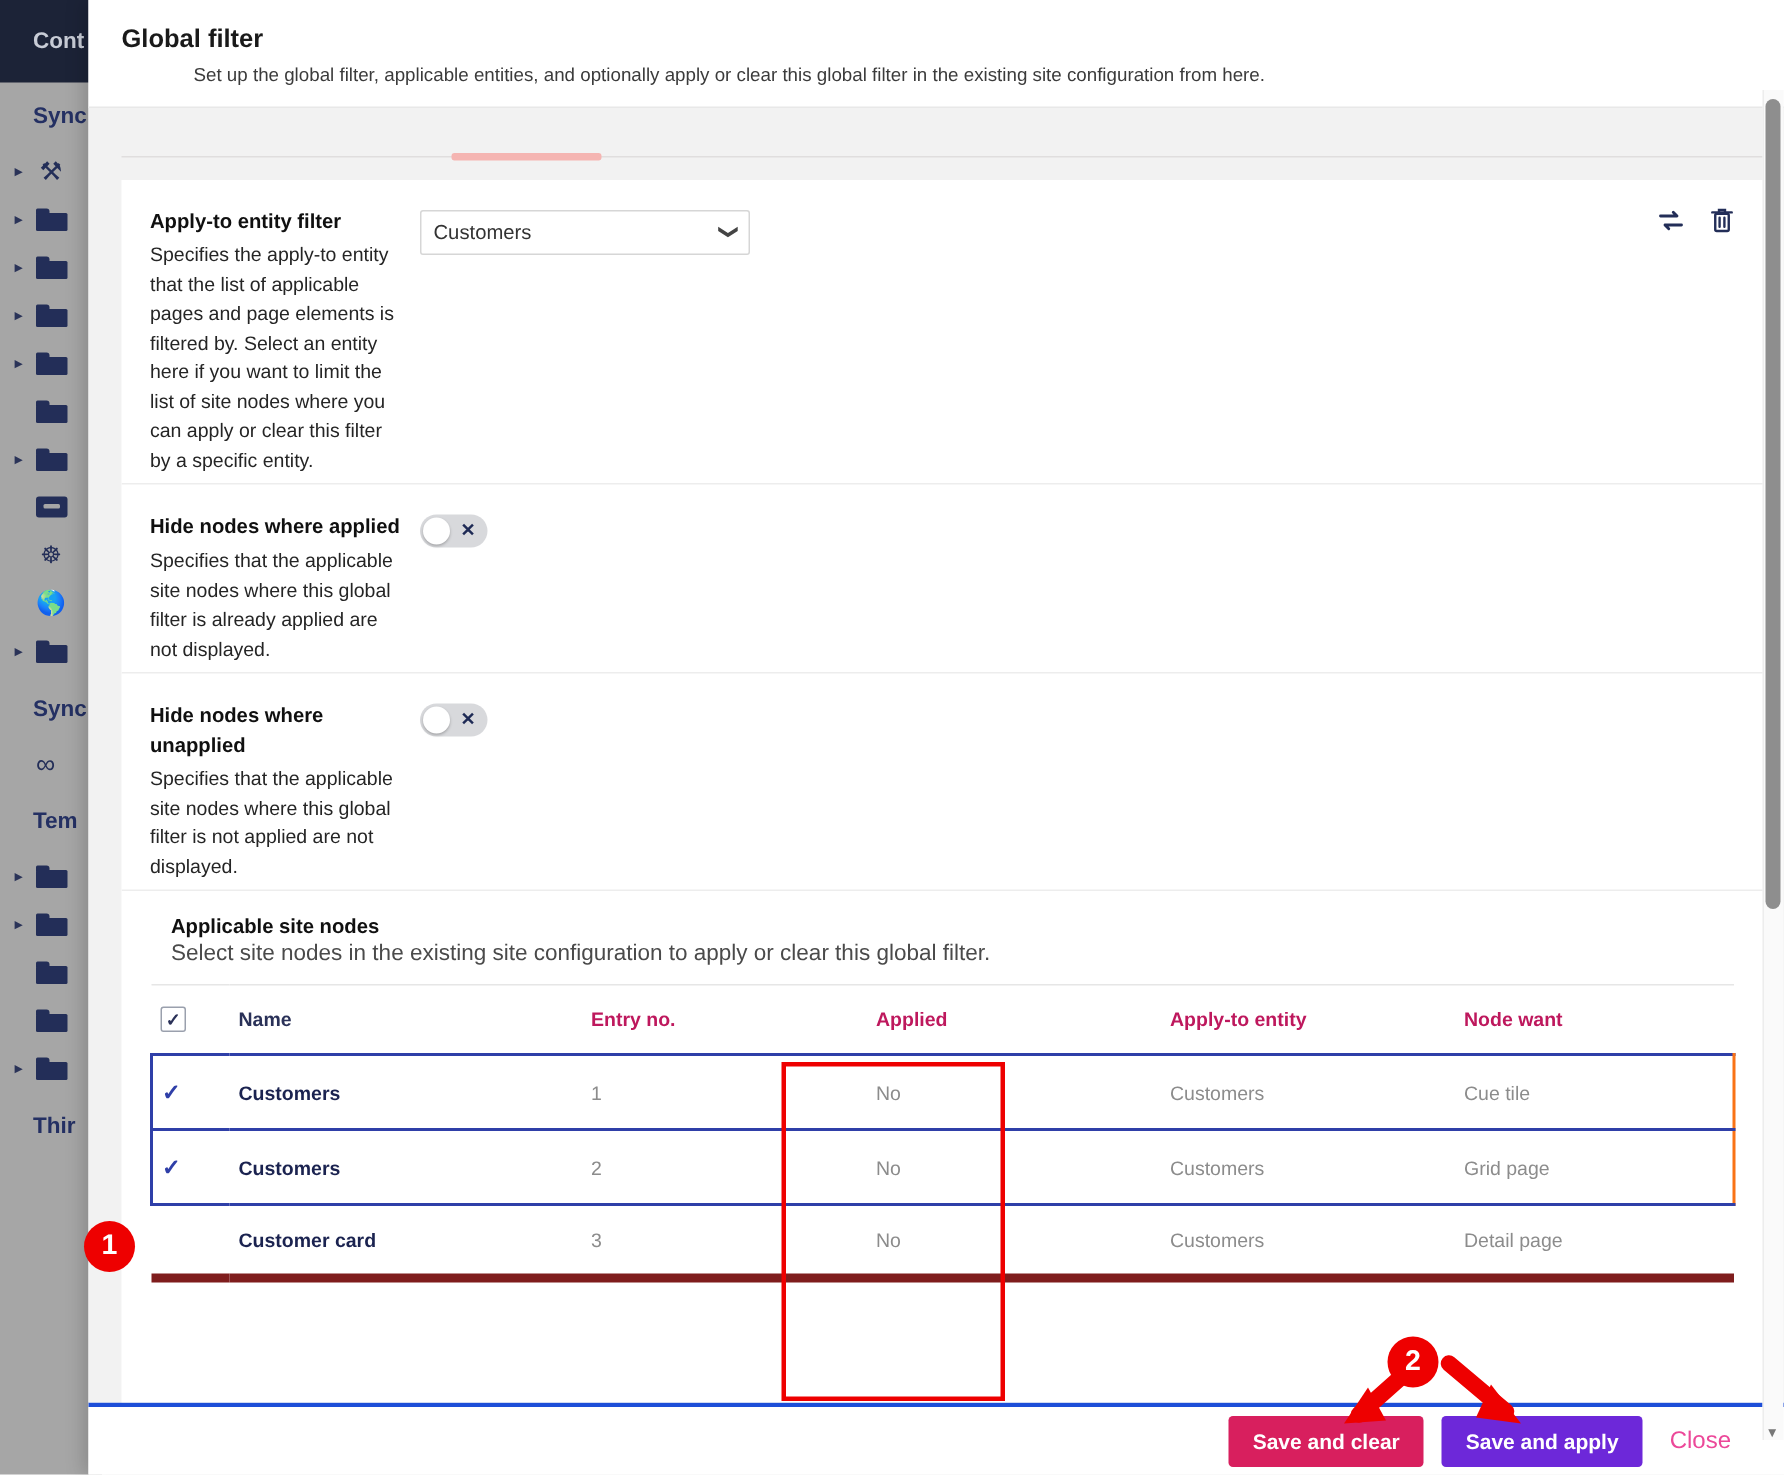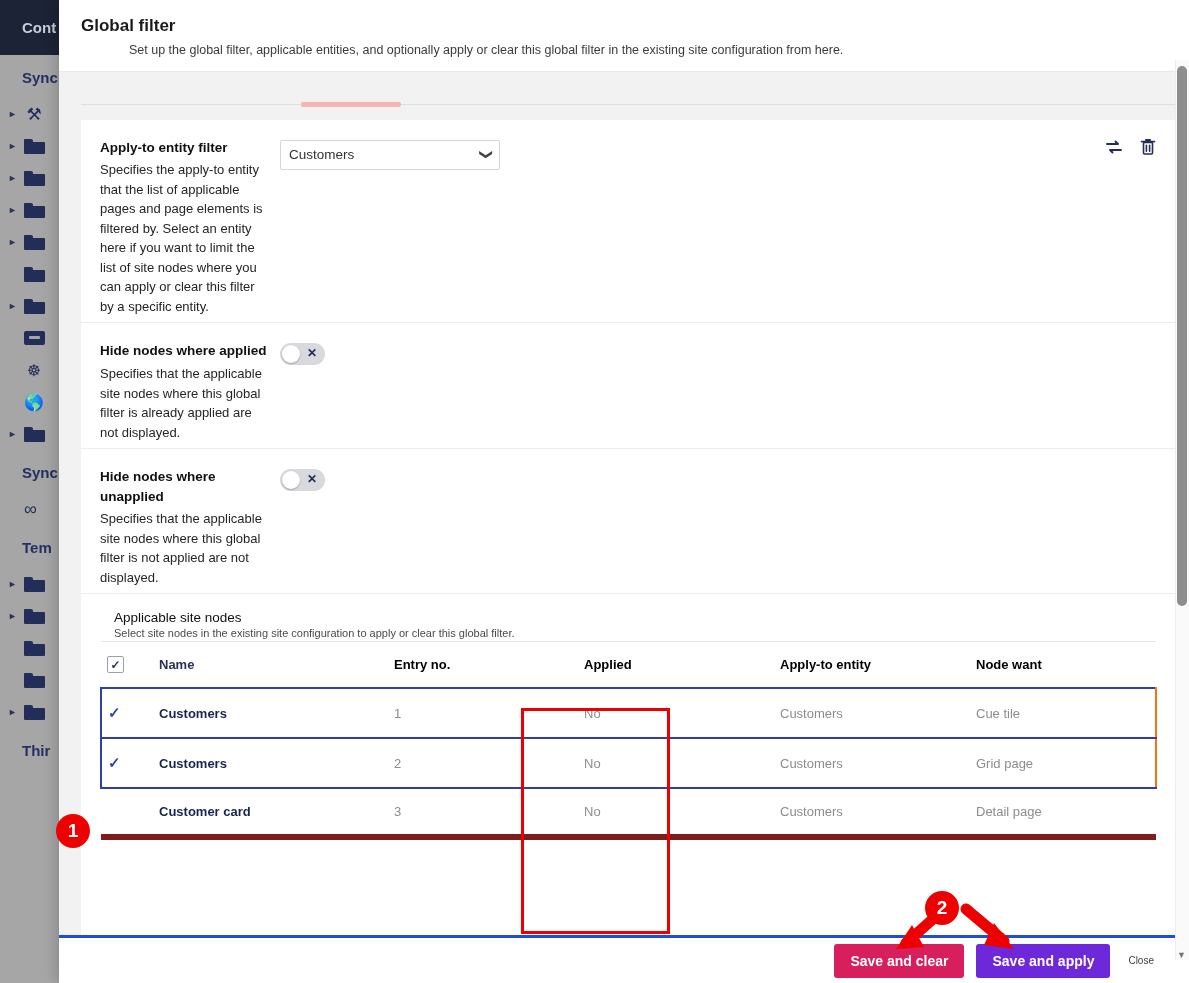--- a/index.html
+++ b/index.html
@@ -164,35 +164,35 @@
 
   .row-actions {
     position: absolute; right: 20px; top: 18px;
     display: flex; gap: 16px; align-items: center;
   }
   .icon-btn { color: #232e58; cursor: pointer; line-height: 0; }
 
   
   #nodes-section { padding: 16px 19px 0 19px; }
   #nodes-title {
-    font-size: 13.5px; font-weight: 400; color: #101010;
+    font-size: 13.5px; font-weight: 700; color: #101010;
     padding-left: 14px; margin-bottom: 2px;
   }
   #nodes-desc {
-    font-size: 11px; color: #4a4a4a; padding-left: 14px; margin-bottom: 2px;
+    font-size: 15px; color: #4a4a4a; padding-left: 14px; margin-bottom: 12px;
   }
   table.nodes {
     width: 100%; border-collapse: collapse; table-layout: fixed;
   }
   table.nodes th {
     text-align: left; font-size: 13px; font-weight: 700;
     color: #2a3158; padding: 14px 6px; border-top: 1px solid #e6e6e6;
     border-bottom: 1px solid #e6e6e6;
   }
-  table.nodes th.plain { color: #000000; margin-left: 43px; }
+  table.nodes th.plain { color: #be185d; margin-left: 43px; }
   table.nodes td {
     font-size: 13px; color: #8c8c8c; padding: 15px 6px;
     border-bottom: 6px solid #7f1d1d;
   }
   table.nodes td.name { color: #1b2350; font-weight: 700; }
   col.c-check { width: 52px; }
   col.c-name  { width: 235px; }
   col.c-entry { width: 190px; }
   col.c-applied { width: 196px; }
   col.c-entity { width: 196px; }
@@ -222,21 +222,21 @@
   }
   .btn {
     font-family: "Liberation Sans", sans-serif;
     font-size: 14px; font-weight: 700;
     border: none; border-radius: 3px;
     padding: 9px 16px; cursor: pointer; color: #fff;
   }
   .btn-clear { background: #d81f5e; }
   .btn-apply { background: #6d28d9; }
   .btn-close {
-    background: transparent; color: #404040; font-weight: 400; font-size: 10px;
+    background: transparent; color: #ec4899; font-weight: 400; font-size: 16px;
     padding: 9px 6px;
   }
 
   
   #vscroll-track {
     position: absolute; right: 0; top: 60px;
     width: 14px; height: 900px; background: #fafafa;
     border-left: 1px solid #ededed;
   }
   #vscroll-thumb {

